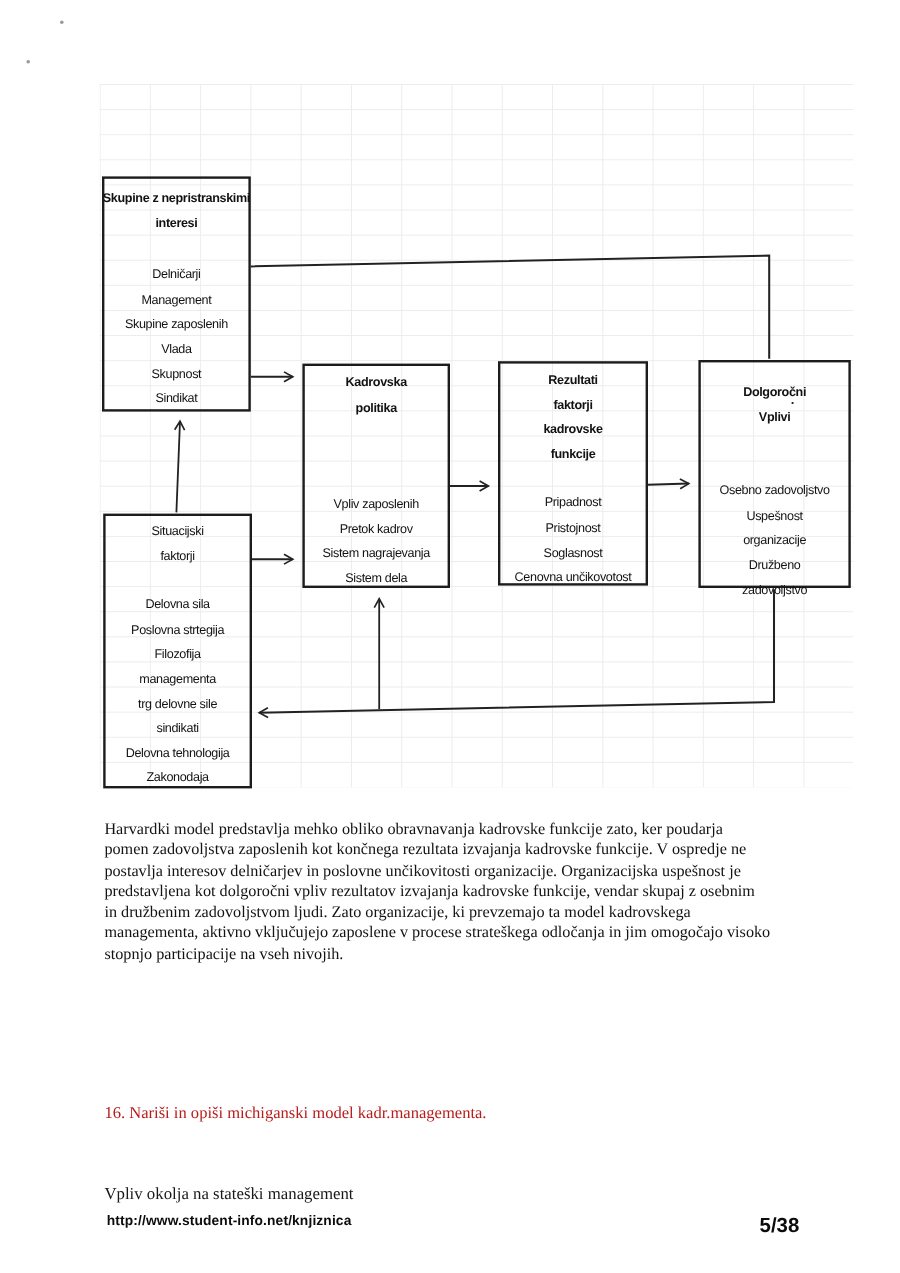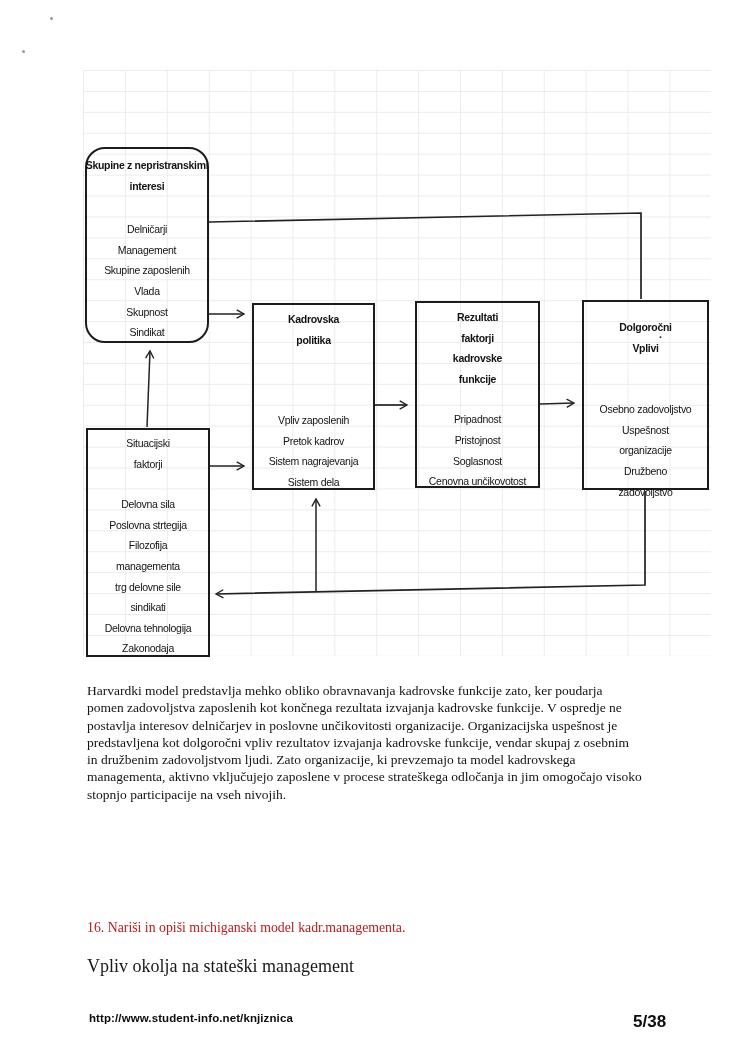--- a/index.html
+++ b/index.html
@@ -30,43 +30,43 @@
   .para {
     position:absolute; left:87px; top:658px; width:624px;
     font-family:"Liberation Serif", serif; font-size:13.5px; color:#131313;margin-top:24px;
   }
   .pline { line-height:17.3px; white-space:nowrap; }
   .heading {
     position:absolute; left:87px; top:920px;
     font-family:"Liberation Serif", serif; font-size:13.8px; font-weight:normal; color:#b91c1c;
   }
   .intro-line {
-    position:absolute; left:87px; top:956px;
-    font-family:"Liberation Serif", serif; font-size:18px; color:#181818;
+    position:absolute; left:87px; top:988px;
+    font-family:"Liberation Serif", serif; font-size:14px; color:#181818;
   }
   .footer-url {
     position:absolute; left:89px; top:1012px;
     font-size:11.5px; font-weight:bold; color:#0c0c0c; letter-spacing:0.1px;
   }
   .footer-page {
     position:absolute; left:633px; top:1012px;
     font-size:17px; font-weight:bold; color:#0c0c0c;
   }
 </style>
 </head>
 <body>
 
 <div class="page">
 
   <div class="grid-layer"></div>
 
   <div class="speck" style="left:50px;top:17px;"></div>
   <div class="speck" style="left:22px;top:50px;"></div>
 
-  <div class="dbox" style="left:85px;top:147px;width:124px;height:196px;padding-top:6px;border-radius:20px;">
+  <div class="dbox" style="left:85px;top:147px;width:124px;height:196px;padding-top:6px;">
     <div class="bline bold">Skupine z nepristranskimi</div>
     <div class="bline bold">interesi</div>
     <div class="spacer" style="height:23px"></div>
     <div class="bline">Delničarji</div>
     <div class="bline">Management</div>
     <div class="bline">Skupine zaposlenih</div>
     <div class="bline">Vlada</div>
     <div class="bline">Skupnost</div>
     <div class="bline">Sindikat</div>
   </div>

